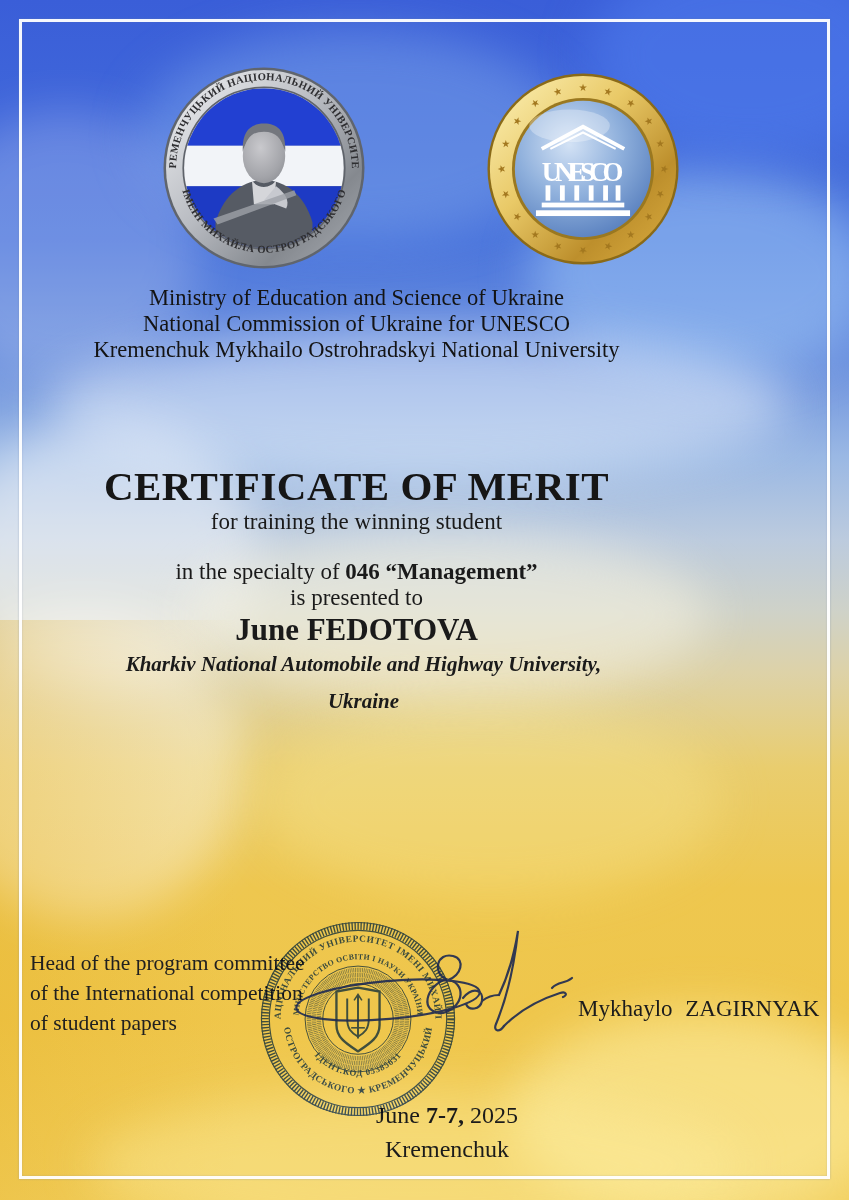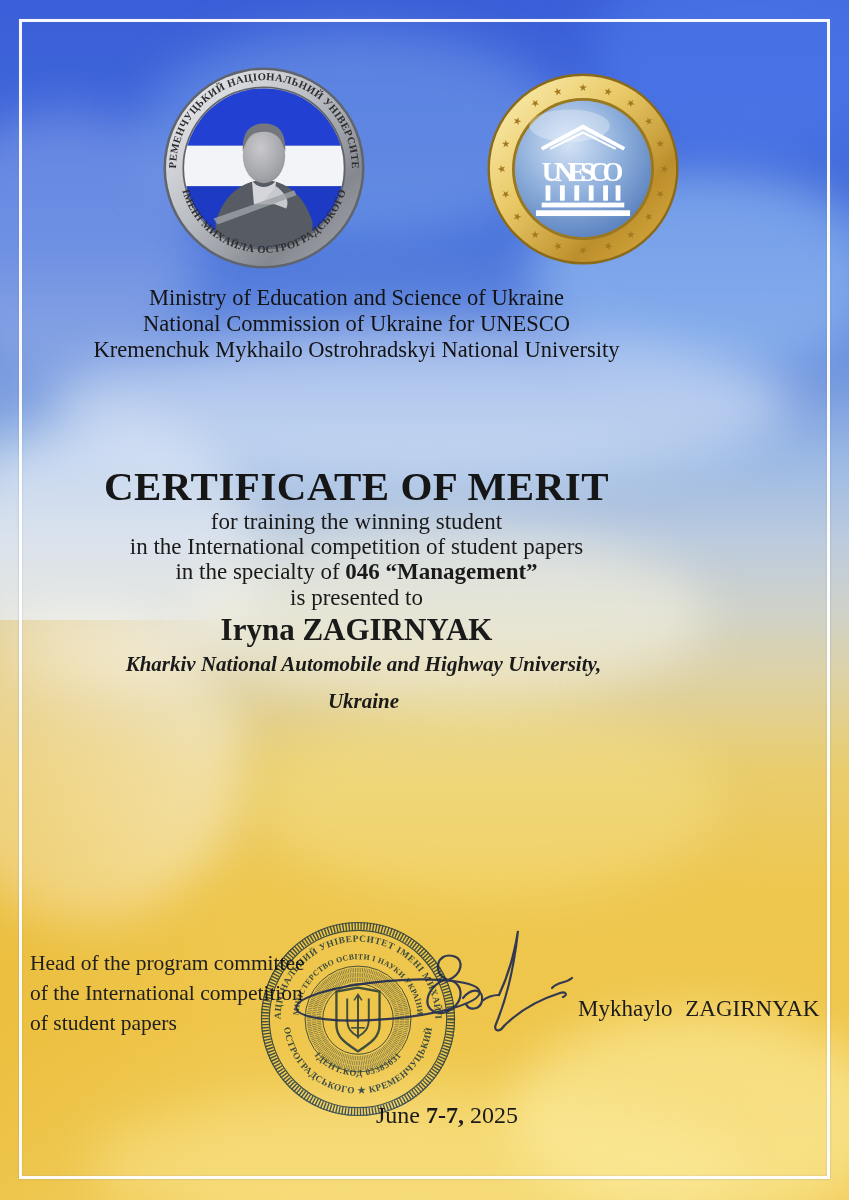--- a/index.html
+++ b/index.html
@@ -176,25 +176,24 @@
 
   <div class="abs ctr hdr" style="top:285px;">
     <div>Ministry of Education and Science of Ukraine</div>
     <div>National Commission of Ukraine for UNESCO</div>
     <div>Kremenchuk Mykhailo Ostrohradskyi National University</div>
   </div>
 
   <div class="abs ctr title" style="top:462px;">CERTIFICATE OF MERIT</div>
 
   <div class="abs ctr body-line" style="top:509px;">for training the winning student</div>
-  <div class="abs ctr body-line" style="top:534px;">in the International competition of student papers</div>
   <div class="abs ctr body-line" style="top:559px;"><span>in the specialty of </span><b>046 “Management”</b></div>
   <div class="abs ctr body-line" style="top:585px;">is presented to</div>
 
-  <div class="abs ctr recipient" style="top:612px;">Iryna ZAGIRNYAK</div>
+  <div class="abs ctr recipient" style="top:612px;">June FEDOTOVA</div>
   <div class="abs ctr affil" style="top:646px;">
     <div>Kharkiv National Automobile and Highway University,</div>
     <div>Ukraine</div>
   </div>
 
   <div class="abs role" style="left:30px;top:948px;z-index:1;">
     <div>Head of the program committee</div>
     <div>of the International competition</div>
     <div>of student papers</div>
   </div>
@@ -250,14 +249,15 @@
         <path d="M231,77 C240,58 246,38 250,13 C246,50 238,82 228,106 C225,113 231,115 236,108"></path>
         <path d="M236,108 C250,94 270,82 292,75 C298,73 300,77 295,79"></path>
         <path d="M284,70 C290,63 297,66 304,60"></path>
       </g>
     </svg>
   </div>
 
   <div class="abs signer" style="left:578px;top:996px;z-index:1;">Mykhaylo ZAGIRNYAK</div>
 
   <div class="abs dateline" style="left:347px;top:1102px;width:200px;text-align:center;"><span>June</span> <b>7-7,</b> <span>2025</span></div>
+  <div class="abs city" style="left:347px;top:1136px;width:200px;text-align:center;">Kremenchuk</div>
 
 </div>
 
 </body></html>

